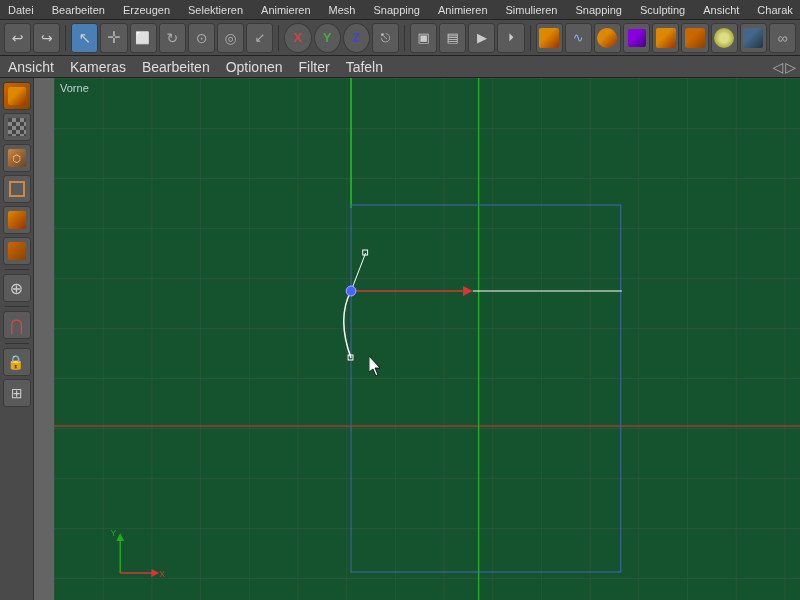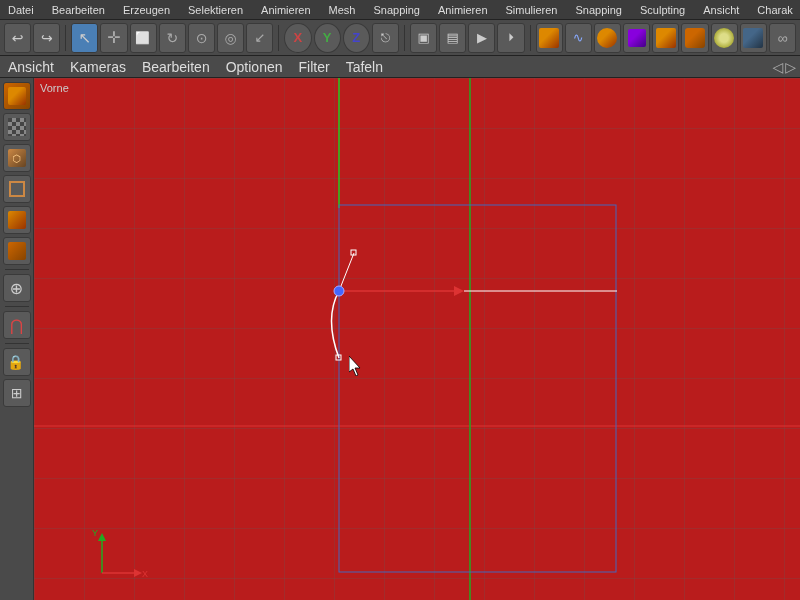--- a/index.html
+++ b/index.html
@@ -122,23 +122,24 @@
     .sidebar-sep {
       width: 24px;
       height: 1px;
       background: #333;
       margin: 1px 0;
     }
 
     
     #viewport {
       flex: 1;
-      background: #b91c1c;
+      background: #14532d;
       position: relative;
       overflow: hidden;
+      margin-left: 20px;
     }
 
     
     .grid-canvas {
       position: absolute;
       top: 0; left: 0;
       width: 100%; height: 100%;
     }
 
     

